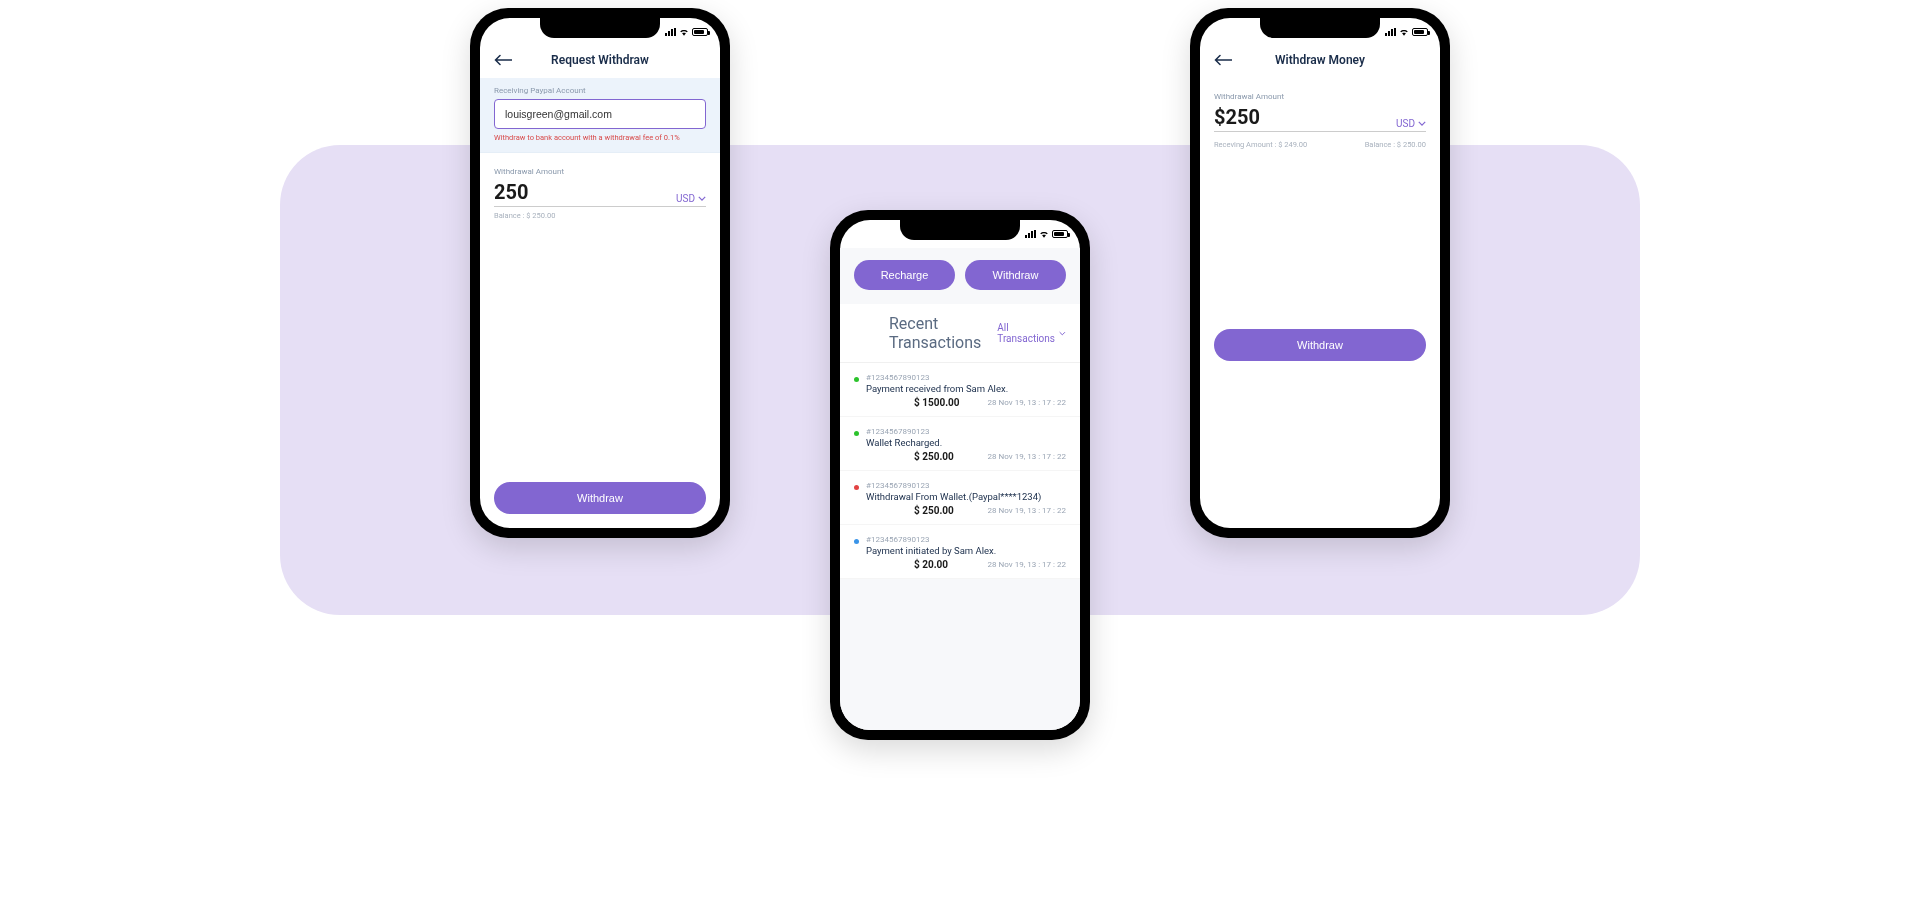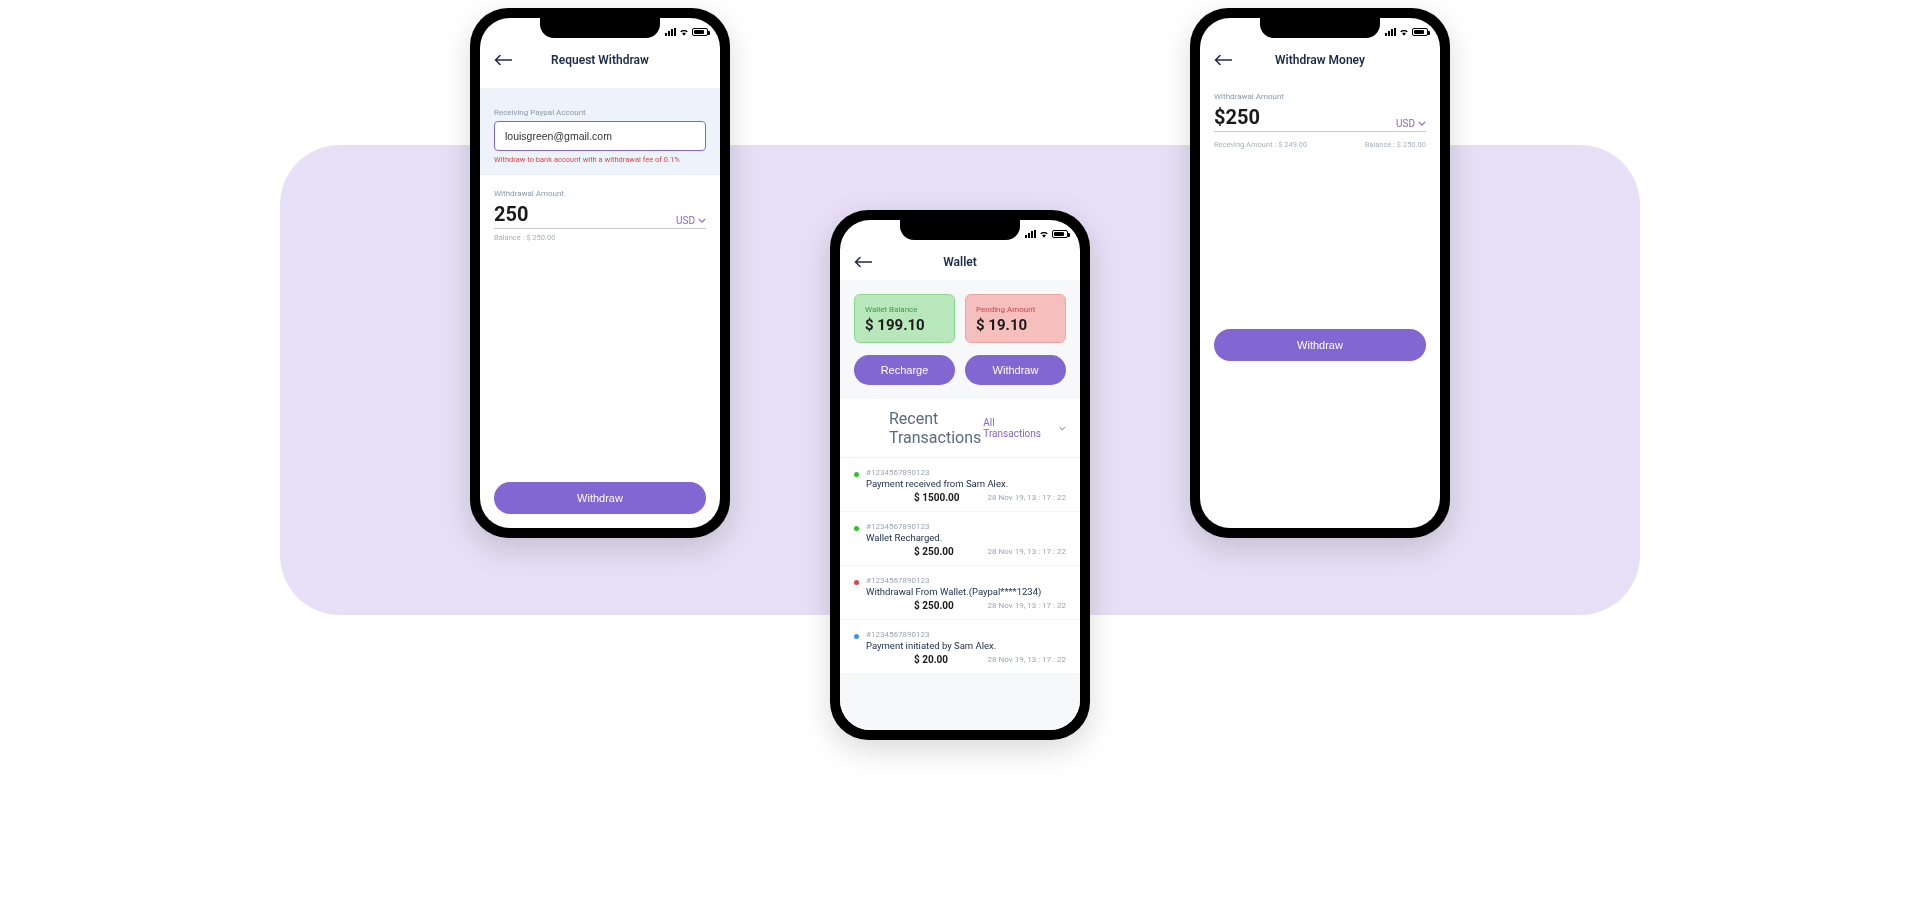--- a/index.html
+++ b/index.html
@@ -94,23 +94,22 @@
   left:50%;
   transform:translateX(-50%);
   font-size: 12px;
   font-weight: 600;
   color: #1a2d4a;
 }
 
 
 .section-blue {
   background: #ecf3fb;
-  padding: 20px 14px 10px;
+  padding: 8px 14px 10px;
   border-bottom: 1px solid #e5eef7;
-  margin-top: 10px;
 }
 .fld-label {
   font-size: 8px;
   color: #8a99ac;
   margin-bottom: 4px;
 }
 .email-input {
   width: 100%;
   border: 1px solid #8266d1;
   border-radius: 4px;
@@ -154,21 +153,21 @@
 .bal-card.green{ background:#b9e7bc; border:1px solid #8dd891;}
 .bal-card.red{ background:#f7bebe; border:1px solid #eea4a4;}
 .bal-label{ font-size:8px; margin-bottom:2px;}
 .bal-label.g{color:#3aa043;} .bal-label.r{color:#c84848;}
 .bal-val{ font-size:15px; font-weight:700; color:#1a1a1a;}
 .action-row{ display:flex; gap:10px; padding:12px 14px;justify-content:center;}
 .pill-btn{ flex:1; background:#8266d1; color:#fff; border:none; border-radius:18px; padding:9px; font-size:11px; cursor:pointer;}
 .tx-section{ background:#fff; margin-top:2px;}
 .tx-head{ display:flex; justify-content:space-between; align-items:center; padding:10px 14px; border-bottom:1px solid #f0f0f0;}
 .tx-head-title{ font-size:16px; color:#5b6b82;padding-left:35px;}
-.tx-filter{ font-size:10px; color:#8266d1; display:flex; align-items:center; gap:17px; cursor:pointer;}
+.tx-filter{ font-size:10px; color:#8266d1; display:flex; align-items:center; gap:3px; cursor:pointer;}
 .tx-item{ padding: 10px 14px 8px 26px; position:relative; border-bottom:1px solid #f5f5f5;}
 .tx-dot{ position:absolute; left:14px; top:14px; width:5px; height:5px; border-radius:50%;}
 .dot-green{background:#2cc32c;} .dot-red{background:#e24343;} .dot-blue{background:#3a94e8;}
 .tx-id{ font-size:8px; color:#9aa5b4; margin-bottom:1px;}
 .tx-desc{ font-size:9.5px; color:#1a2d4a; margin-bottom:3px;}
 .tx-foot{ display:flex; justify-content:space-between; align-items:center;margin-left:48px;}
 .tx-amount{ font-size:10px; font-weight:700; color:#1a1a1a;}
 .tx-date{ font-size:8px; color:#9aa5b4;}
 
 
@@ -245,37 +244,21 @@
               <span></span>
             </div>
           <svg class="wifi-icon" viewBox="0 0 16 12">
               <path d="M8 12L5 8c1-1 5-1 6 0L8 12zM2 5c3-3 9-3 12 0l-1.5 1.5c-2.5-2.5-6.5-2.5-9 0L2 5z" fill="#000"></path>
             </svg>
           <div class="battery">
               <div class="battery-fill"></div>
             </div>
         </div>
       </div>
-      <div class="app-header">
-        <svg class="back-arrow" viewBox="0 0 24 16">
-            <path d="M24 8H2M8 2L2 8l6 6" stroke="#1a2d4a" stroke-width="2" fill="none" stroke-linecap="round"></path>
-          </svg>
-        <div class="header-title">Wallet</div>
-      </div>
       <div class="wallet-content">
-        <div class="balance-row">
-          <div class="bal-card green">
-            <div class="bal-label g">Wallet Balance</div>
-            <div class="bal-val">$ 199.10</div>
-          </div>
-          <div class="bal-card red">
-            <div class="bal-label r">Pending Amount</div>
-            <div class="bal-val">$ 19.10</div>
-          </div>
-        </div>
         <div class="action-row">
           <button class="pill-btn">Recharge</button>
           <button class="pill-btn">Withdraw</button>
         </div>
         <div class="tx-section">
           <div class="tx-head">
             <div class="tx-head-title">Recent Transactions</div>
             <div class="tx-filter">
               <span>All Transactions</span>
               <svg class="chev-down" viewBox="0 0 10 6">

